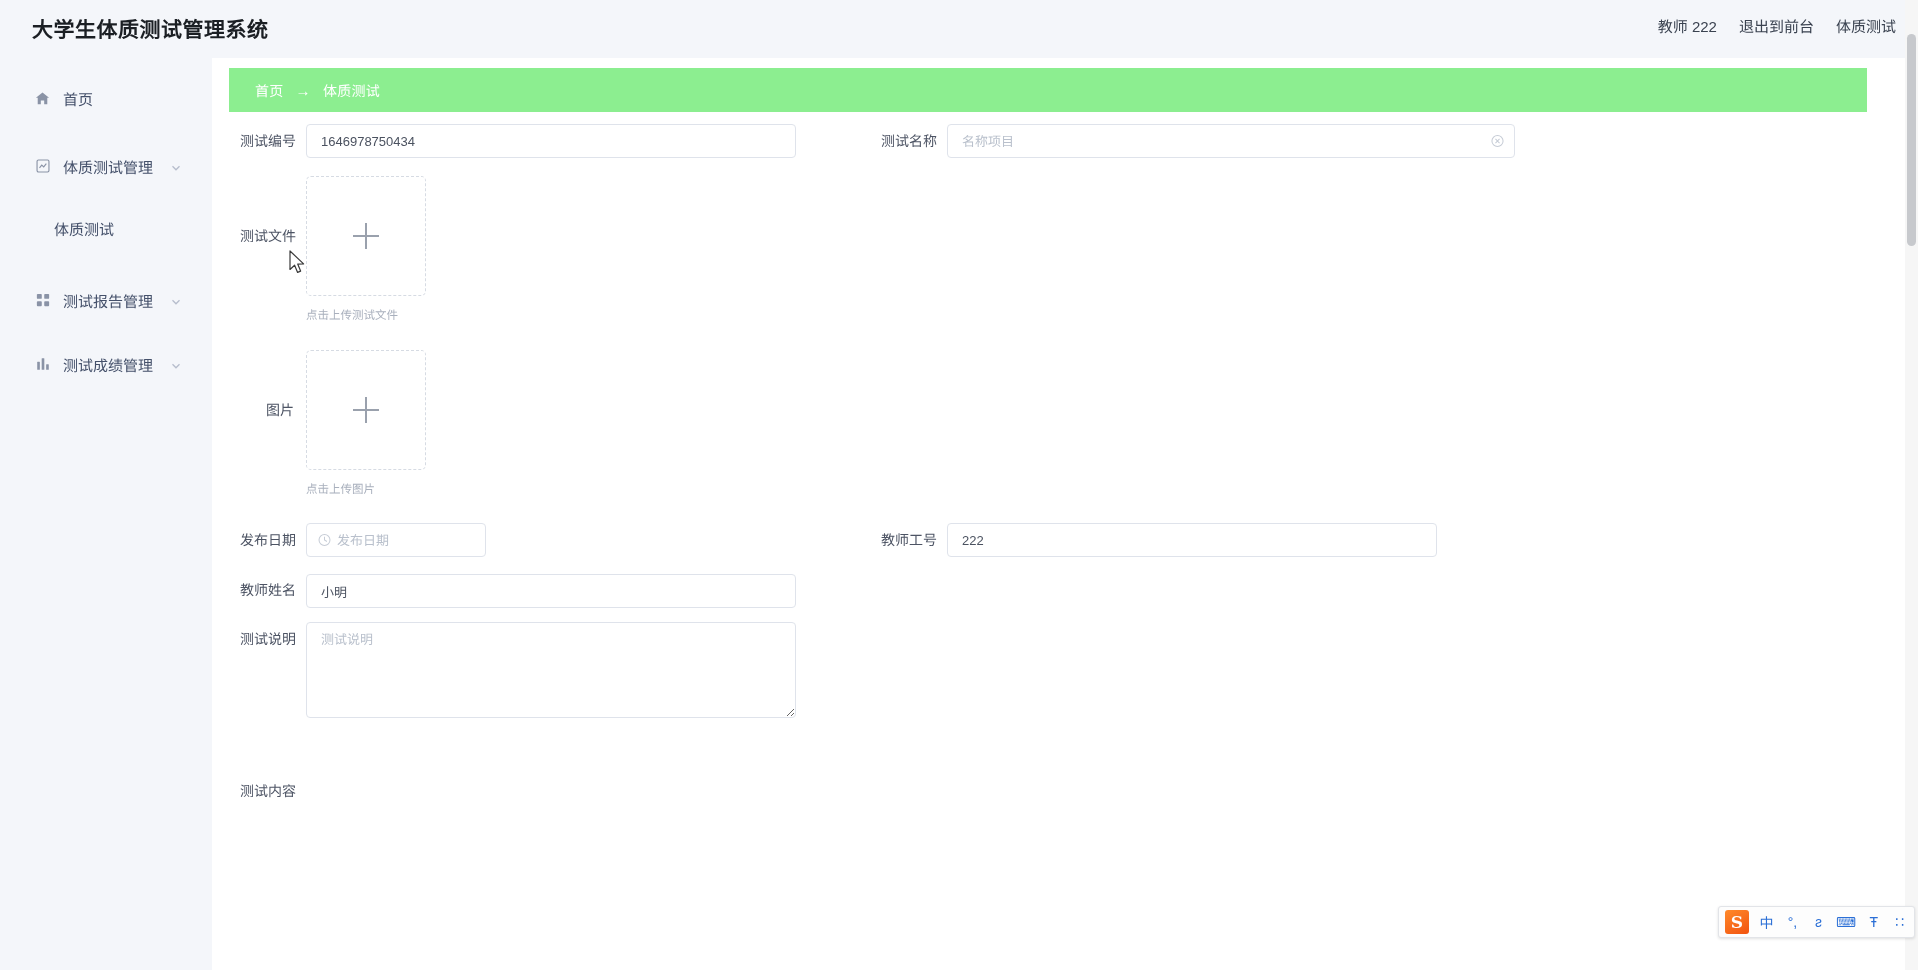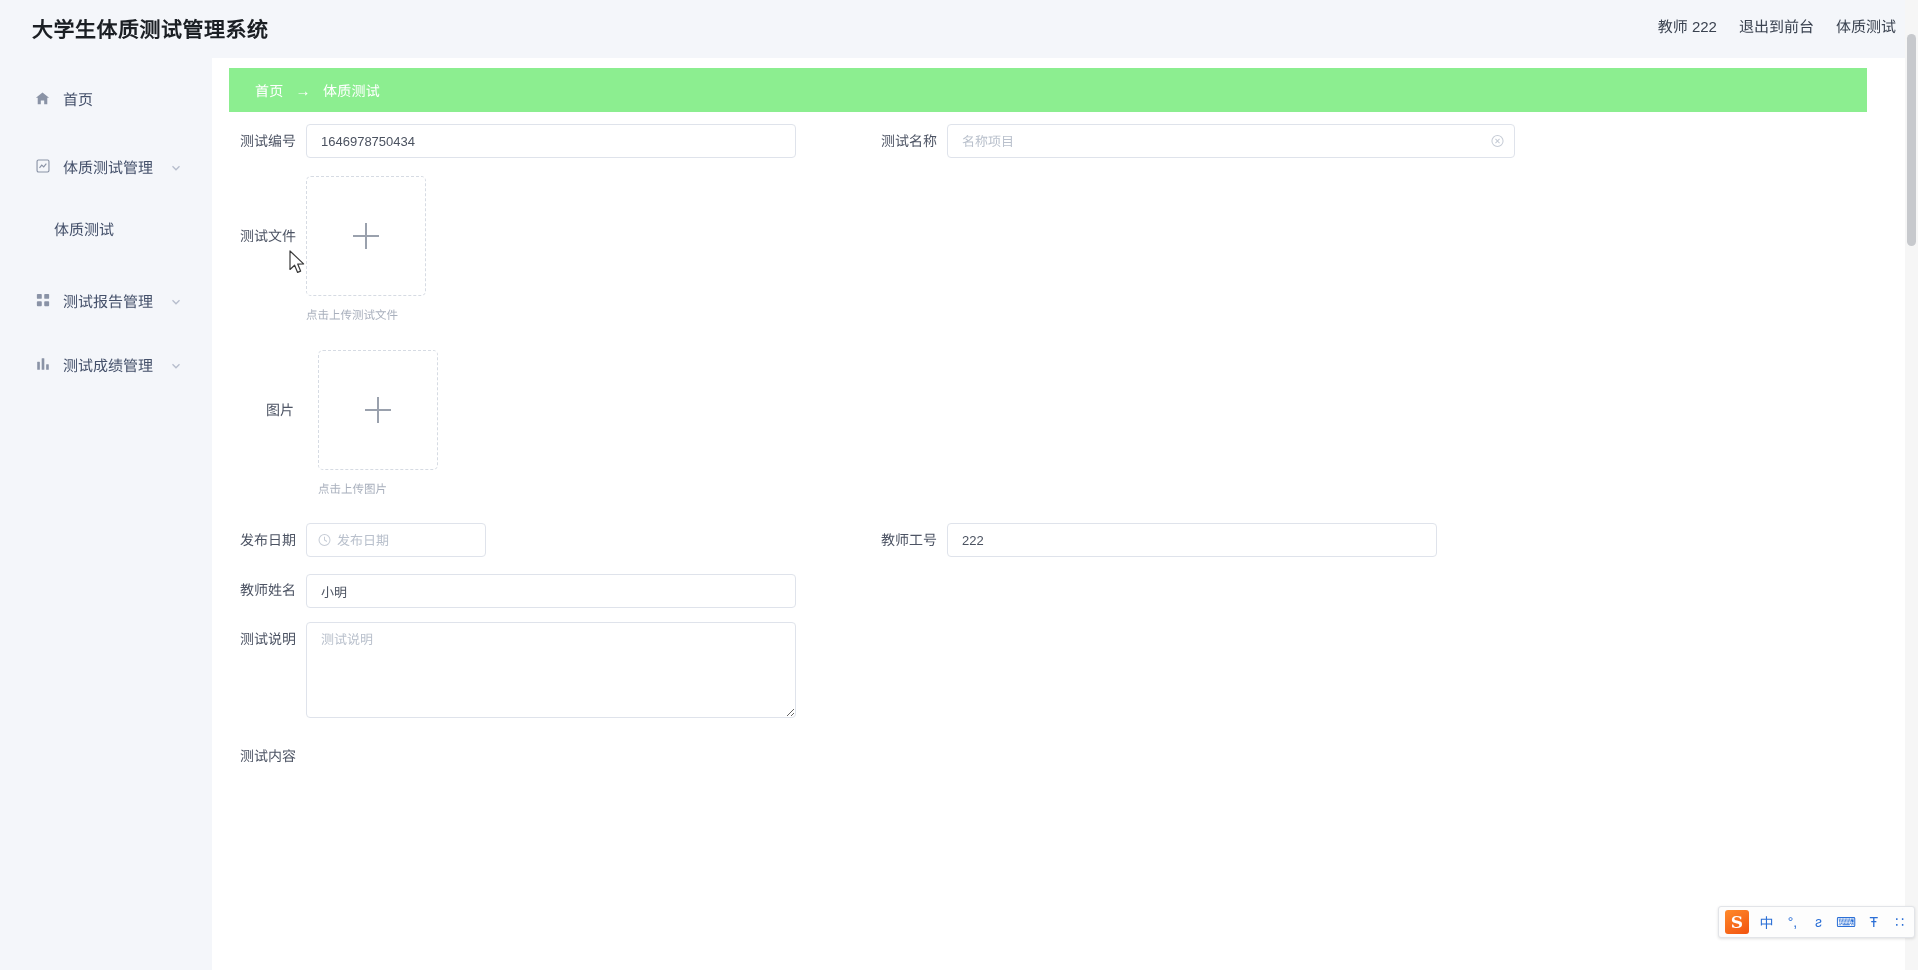--- a/index.html
+++ b/index.html
@@ -499,21 +499,21 @@
   <div class="form-row" style="left:28px; top:118px;">
     <div class="f-label" style="width:66px; line-height:120px;text-align:center;">测试文件</div>
     <div>
       <div class="up-box">
         <span class="up-plus"></span>
       </div>
       <div class="up-hint">点击上传测试文件</div>
     </div>
   </div>
 
-  <div class="form-row" style="left:28px; top:292px;gap:12px;">
+  <div class="form-row" style="left:28px; top:292px;">
     <div class="f-label" style="width:66px; line-height:120px;">图片</div>
     <div>
       <div class="up-box">
         <span class="up-plus"></span>
       </div>
       <div class="up-hint">点击上传图片</div>
     </div>
   </div>
 
   <div class="form-row" style="left:28px; top:465px;">
@@ -541,21 +541,21 @@
     <div class="f-wrap">
       <input class="f-input" style="width: 490px;" value="小明">
     </div>
   </div>
 
   <div class="form-row" style="left:28px; top:564px;">
     <div class="f-label" style="width:66px;">测试说明</div>
     <textarea class="f-textarea" placeholder="测试说明" style=""></textarea>
   </div>
 
-  <div class="form-row" style="left:28px; top:681px;align-items:center;">
+  <div class="form-row" style="left:28px; top:716px;align-items:center;">
     <div class="f-label" style="width:66px;">测试内容</div>
   </div>
 
 </div>
 
 <div id="editor">
   <div class="ed-toolbar">
       <span class="ed-btn" style="font-weight: bold;">B</span>
       <span class="ed-btn" style="font-style: italic;">I</span>
       <span class="ed-btn" style="text-decoration: underline;">U</span>

